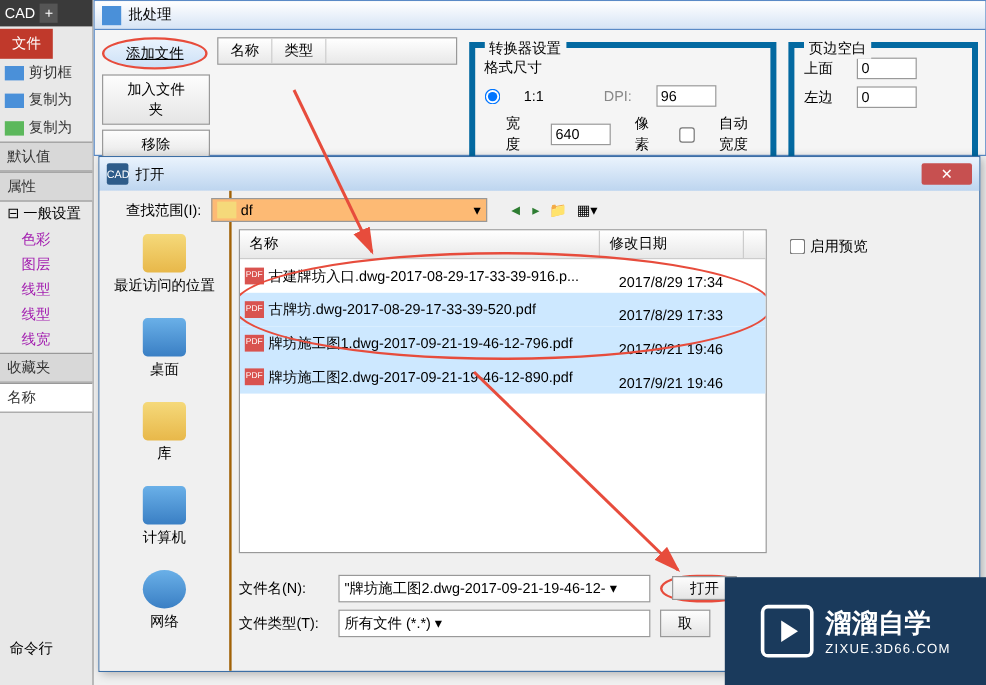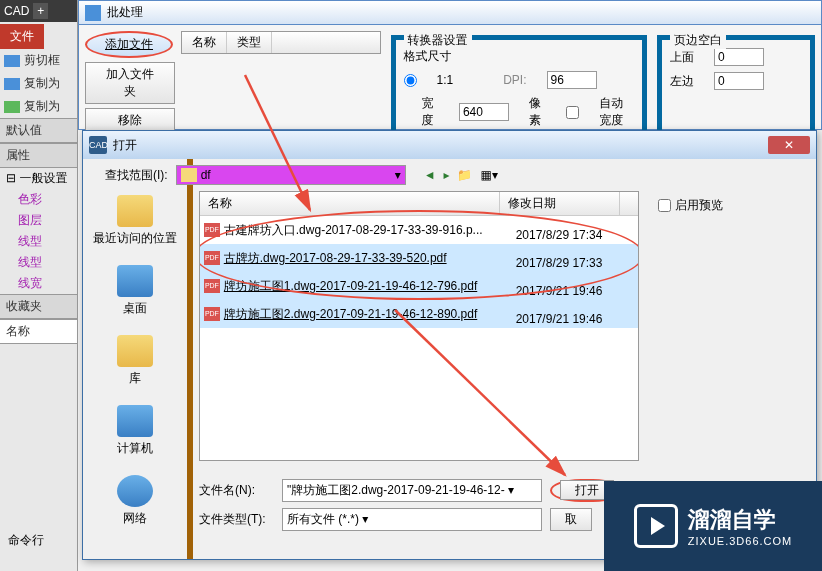--- a/index.html
+++ b/index.html
@@ -35,42 +35,42 @@
 .input-sm { width: 50px; border: 1px solid #999; padding: 1px 3px; background: #fff; }
 .converter { width: 260px; }
 .margin-box { width: 160px; }
 
 
 .open-dlg { position: absolute; left: 82px; top: 130px; width: 735px; height: 430px; background: #f0f0f0; border: 1px solid #3c6ea5; box-shadow: 2px 2px 8px rgba(0,0,0,0.3); }
 .dlg-title { background: linear-gradient(#eaf3fd, #bdd5ef); height: 28px; display: flex; align-items: center; padding: 0 6px; }
 .dlg-title .ico { width: 18px; height: 18px; background: #2e5c8a; color: #fff; font-size: 9px; text-align: center; line-height: 18px; margin-right: 6px; border-radius: 2px; }
 .dlg-title .close { margin-left: auto; width: 42px; height: 18px; background: #c75050; color: #fff; text-align: center; line-height: 18px; border-radius: 2px; }
 .dlg-body { display: flex; height: 400px; }
-.dlg-sidebar { width: 110px; background: #f0f0f0; border-right: 6px solid #a16207; padding-top: 30px; }
+.dlg-sidebar { width: 110px; background: #f0f0f0; border-right: 2px solid #a16207; padding-top: 30px; }
 .side-item { text-align: center; padding: 6px 0 12px 0; }
 .side-ico { width: 36px; height: 32px; margin: 0 auto 3px auto; border-radius: 4px; }
 .ico-recent { background: linear-gradient(#f5d97a,#e8b84a); }
 .ico-desktop { background: linear-gradient(#6ab0e8,#3a7fc4); }
 .ico-lib { background: linear-gradient(#f5d97a,#e8b84a); }
 .ico-computer { background: linear-gradient(#6ab0e8,#3a7fc4); }
 .ico-network { background: linear-gradient(#6ab0e8,#3a7fc4); border-radius: 50%; }
 .dlg-main { flex: 1; padding: 6px; position: relative; }
 .look-row { display: flex; align-items: center; gap: 8px; margin-bottom: 6px; margin-left: -100px; padding-left: 6px; }
-.combo { border: 1px solid #999; background: #d946ef; padding: 2px 4px; width: 230px; display: flex; align-items: center; }
+.combo { border: 1px solid #999; background: #fdba74; padding: 2px 4px; width: 230px; display: flex; align-items: center; }
 .combo .folder-ico { width: 16px; height: 14px; background: #f5d97a; margin-right: 4px; }
 .file-list { border: 1px solid #999; background: #fff; height: 270px; overflow: hidden; position: relative; }
 .fl-hdr { display: flex; background: linear-gradient(#fff,#e8e8e8); border-bottom: 1px solid #ccc; }
 .fl-hdr > div { padding: 3px 8px; border-right: 1px solid #ccc; }
 .fl-hdr .c-name { width: 300px; }
 .fl-hdr .c-date { width: 120px; }
 .fl-row { display: flex; align-items: center; padding: 2px 4px; }
 .fl-row.sel { background: #cde8ff; }
 .fl-row .pdf-ico { width: 16px; height: 14px; background: #d9534f; margin-right: 4px; font-size: 7px; color: #fff; text-align: center; line-height: 14px; }
 .fl-row .c-name { width: 296px; color: #000; }
-.fl-row.sel .c-name { text-decoration: underline; }
+.fl-row.sel .c-name { }
 .fl-row .c-date { width: 120px; margin-top: 10px; }
 .ellipse-red { border: 2px solid #e74c3c; border-radius: 50%; position: absolute; pointer-events: none; }
 .bottom-row { display: flex; align-items: center; gap: 8px; margin-top: 6px; }
 .bottom-row .lbl { width: 75px; }
 .bottom-row .combo2 { border: 1px solid #999; background: #fff; padding: 2px 4px; width: 260px; }
 .bottom-row .btn { border: 1px solid #999; background: linear-gradient(#fdfdfd,#e5e5e5); padding: 2px 14px; }
 .preview-box { position: absolute; right: 8px; top: 38px; width: 150px; }
 .preview-frame { border: 1px solid #999; height: 120px; background: #fff; display: flex; align-items: center; justify-content: center; color: #666; margin-bottom: 8px; }
 .chk { display: flex; align-items: center; gap: 4px; }
 .chk input { width: 13px; height: 13px; }

